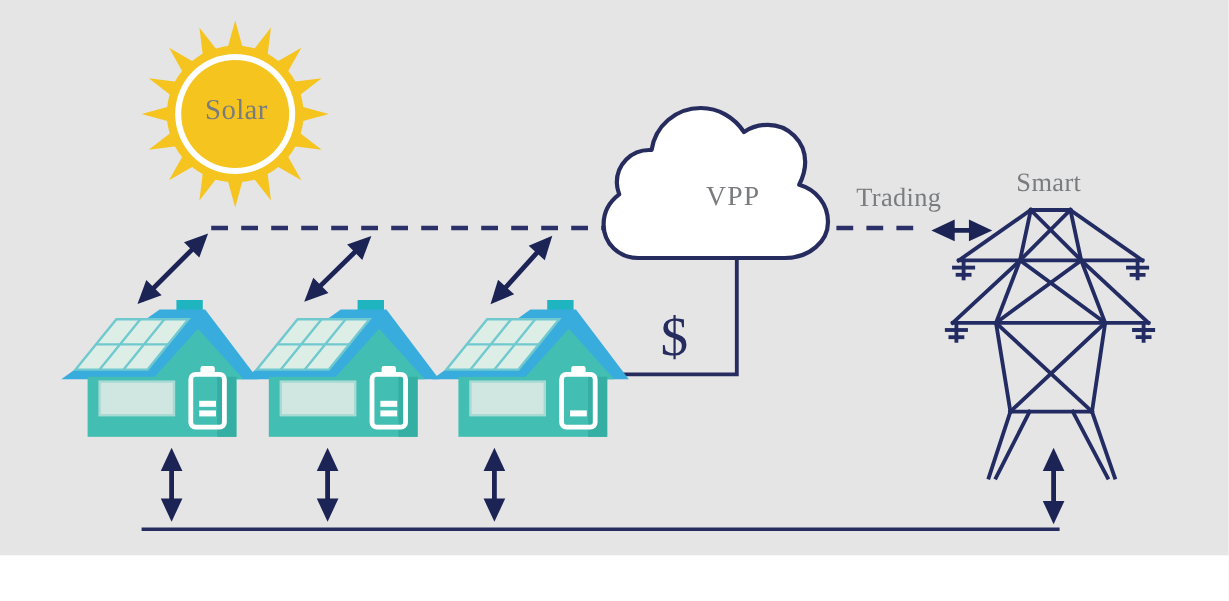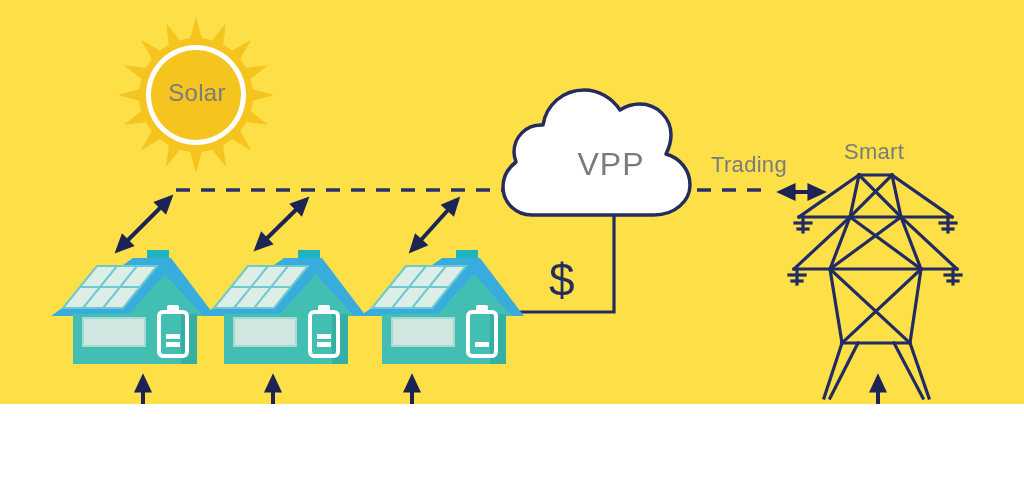--- a/index.html
+++ b/index.html
@@ -10,36 +10,36 @@
     --body:#43BEB2;
     --bodyDark:#35AFA3;
     --roof:#39ACDE;
     --chimney:#1FB5C0;
     --panel:#DDEEE7;
     --panelLine:#6FC9CF;
   }
   html,body{margin:0;padding:0;background:#ffffff;}
   .canvas{
     position:relative;
-    width:1024px;height:404px;
-    background:#fde047;
+    width:1024px;height:463px;
+    background:#e5e5e5;
     overflow:hidden;
-    font-family:Liberation Sans, sans-serif;
+    font-family:Liberation Serif, serif;
   }
   .canvas svg{position:absolute;left:0;top:0;}
   .lbl{
     position:absolute;
     transform:translate(-50%,-50%);
     color:var(--gray);
     font-size:22px;
     white-space:nowrap;
     letter-spacing:0.3px;
   }
   .lbl-solar{font-size:24px;}
-  .lbl-vpp{font-size:32px;letter-spacing:1px;}
+  .lbl-vpp{font-size:23px;letter-spacing:1px;}
   .lbl-dollar{
     color:var(--navy);
     font-size:46px;
     font-weight:500;
   }
   .lbl-smart{transform:none;}
 </style>
 </head>
 <body>
 

